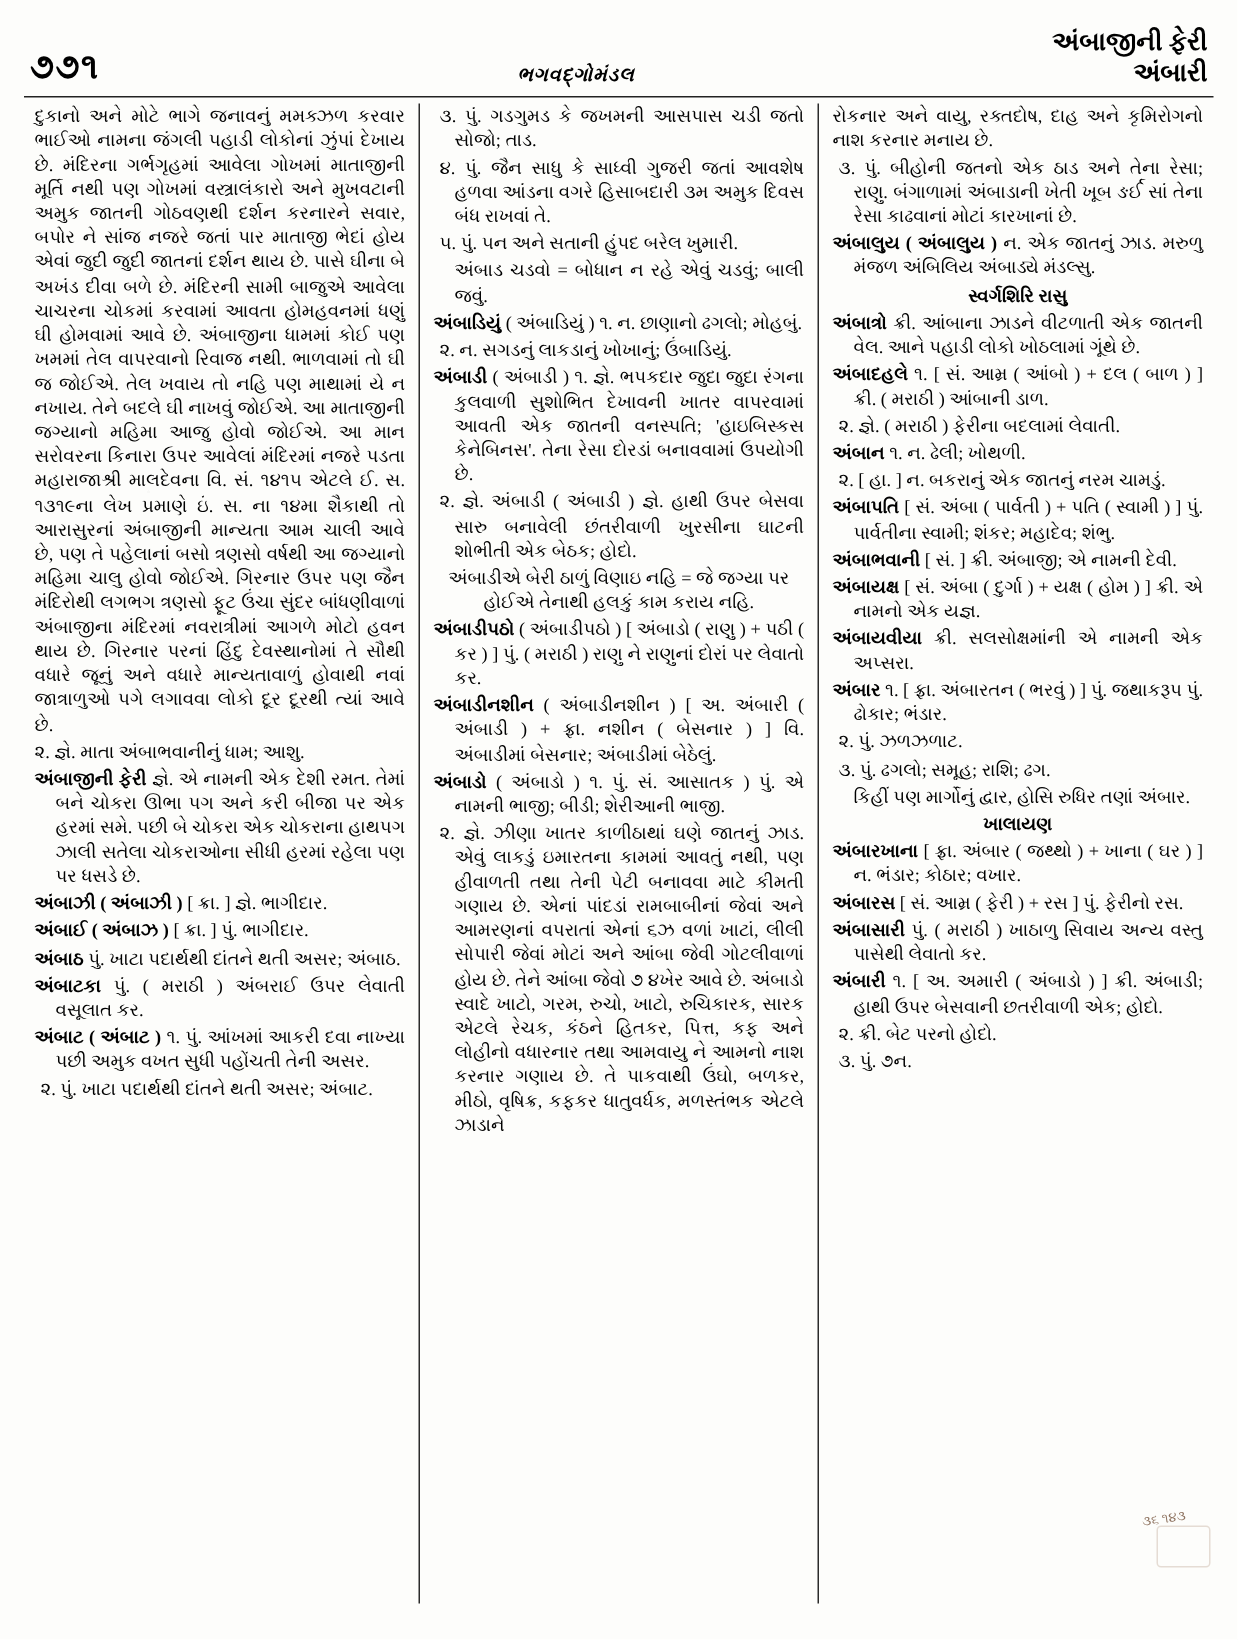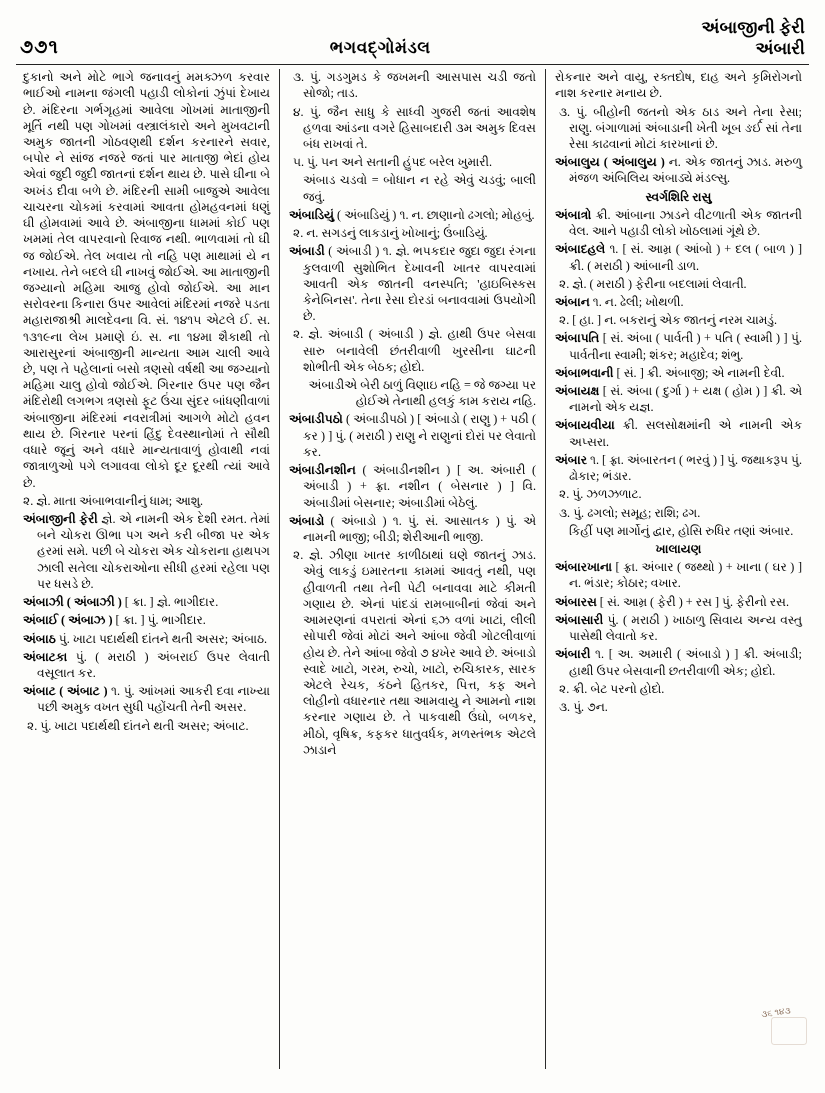--- a/index.html
+++ b/index.html
@@ -25,26 +25,27 @@
   }
   
   .header {
     display: flex;
     align-items: flex-end;
     justify-content: space-between;
     padding: 0 6px 4px 6px;
     font-weight: bold;
   }
   .folio {
-    font-size: 19px;
+    font-size: 23px;
     letter-spacing: 1px;
   }
   .head-center {
-    font-size: 17px;
+    font-size: 13px;
     letter-spacing: 0.5px;
+    font-style: italic;
   }
   .head-right {
     text-align: right;
     font-size: 17px;
     line-height: 1.15;
   }
   .head-right div + div {
     margin-top: 1px;
   }
   .rule {
@@ -78,21 +79,21 @@
   }
   .entry.indent {
     text-indent: 0;
     padding-left: 14px;
   }
   .entry.hang {
     padding-left: 14px;
     text-indent: -14px;
   }
   .entry.center {
-    text-align: right;
+    text-align: center;
   }
   .entry.right {
     text-align: center;
     font-weight: bold;
   }
   .entry.num {
     padding-left: 14px;
     text-indent: -10px;
   }
   

